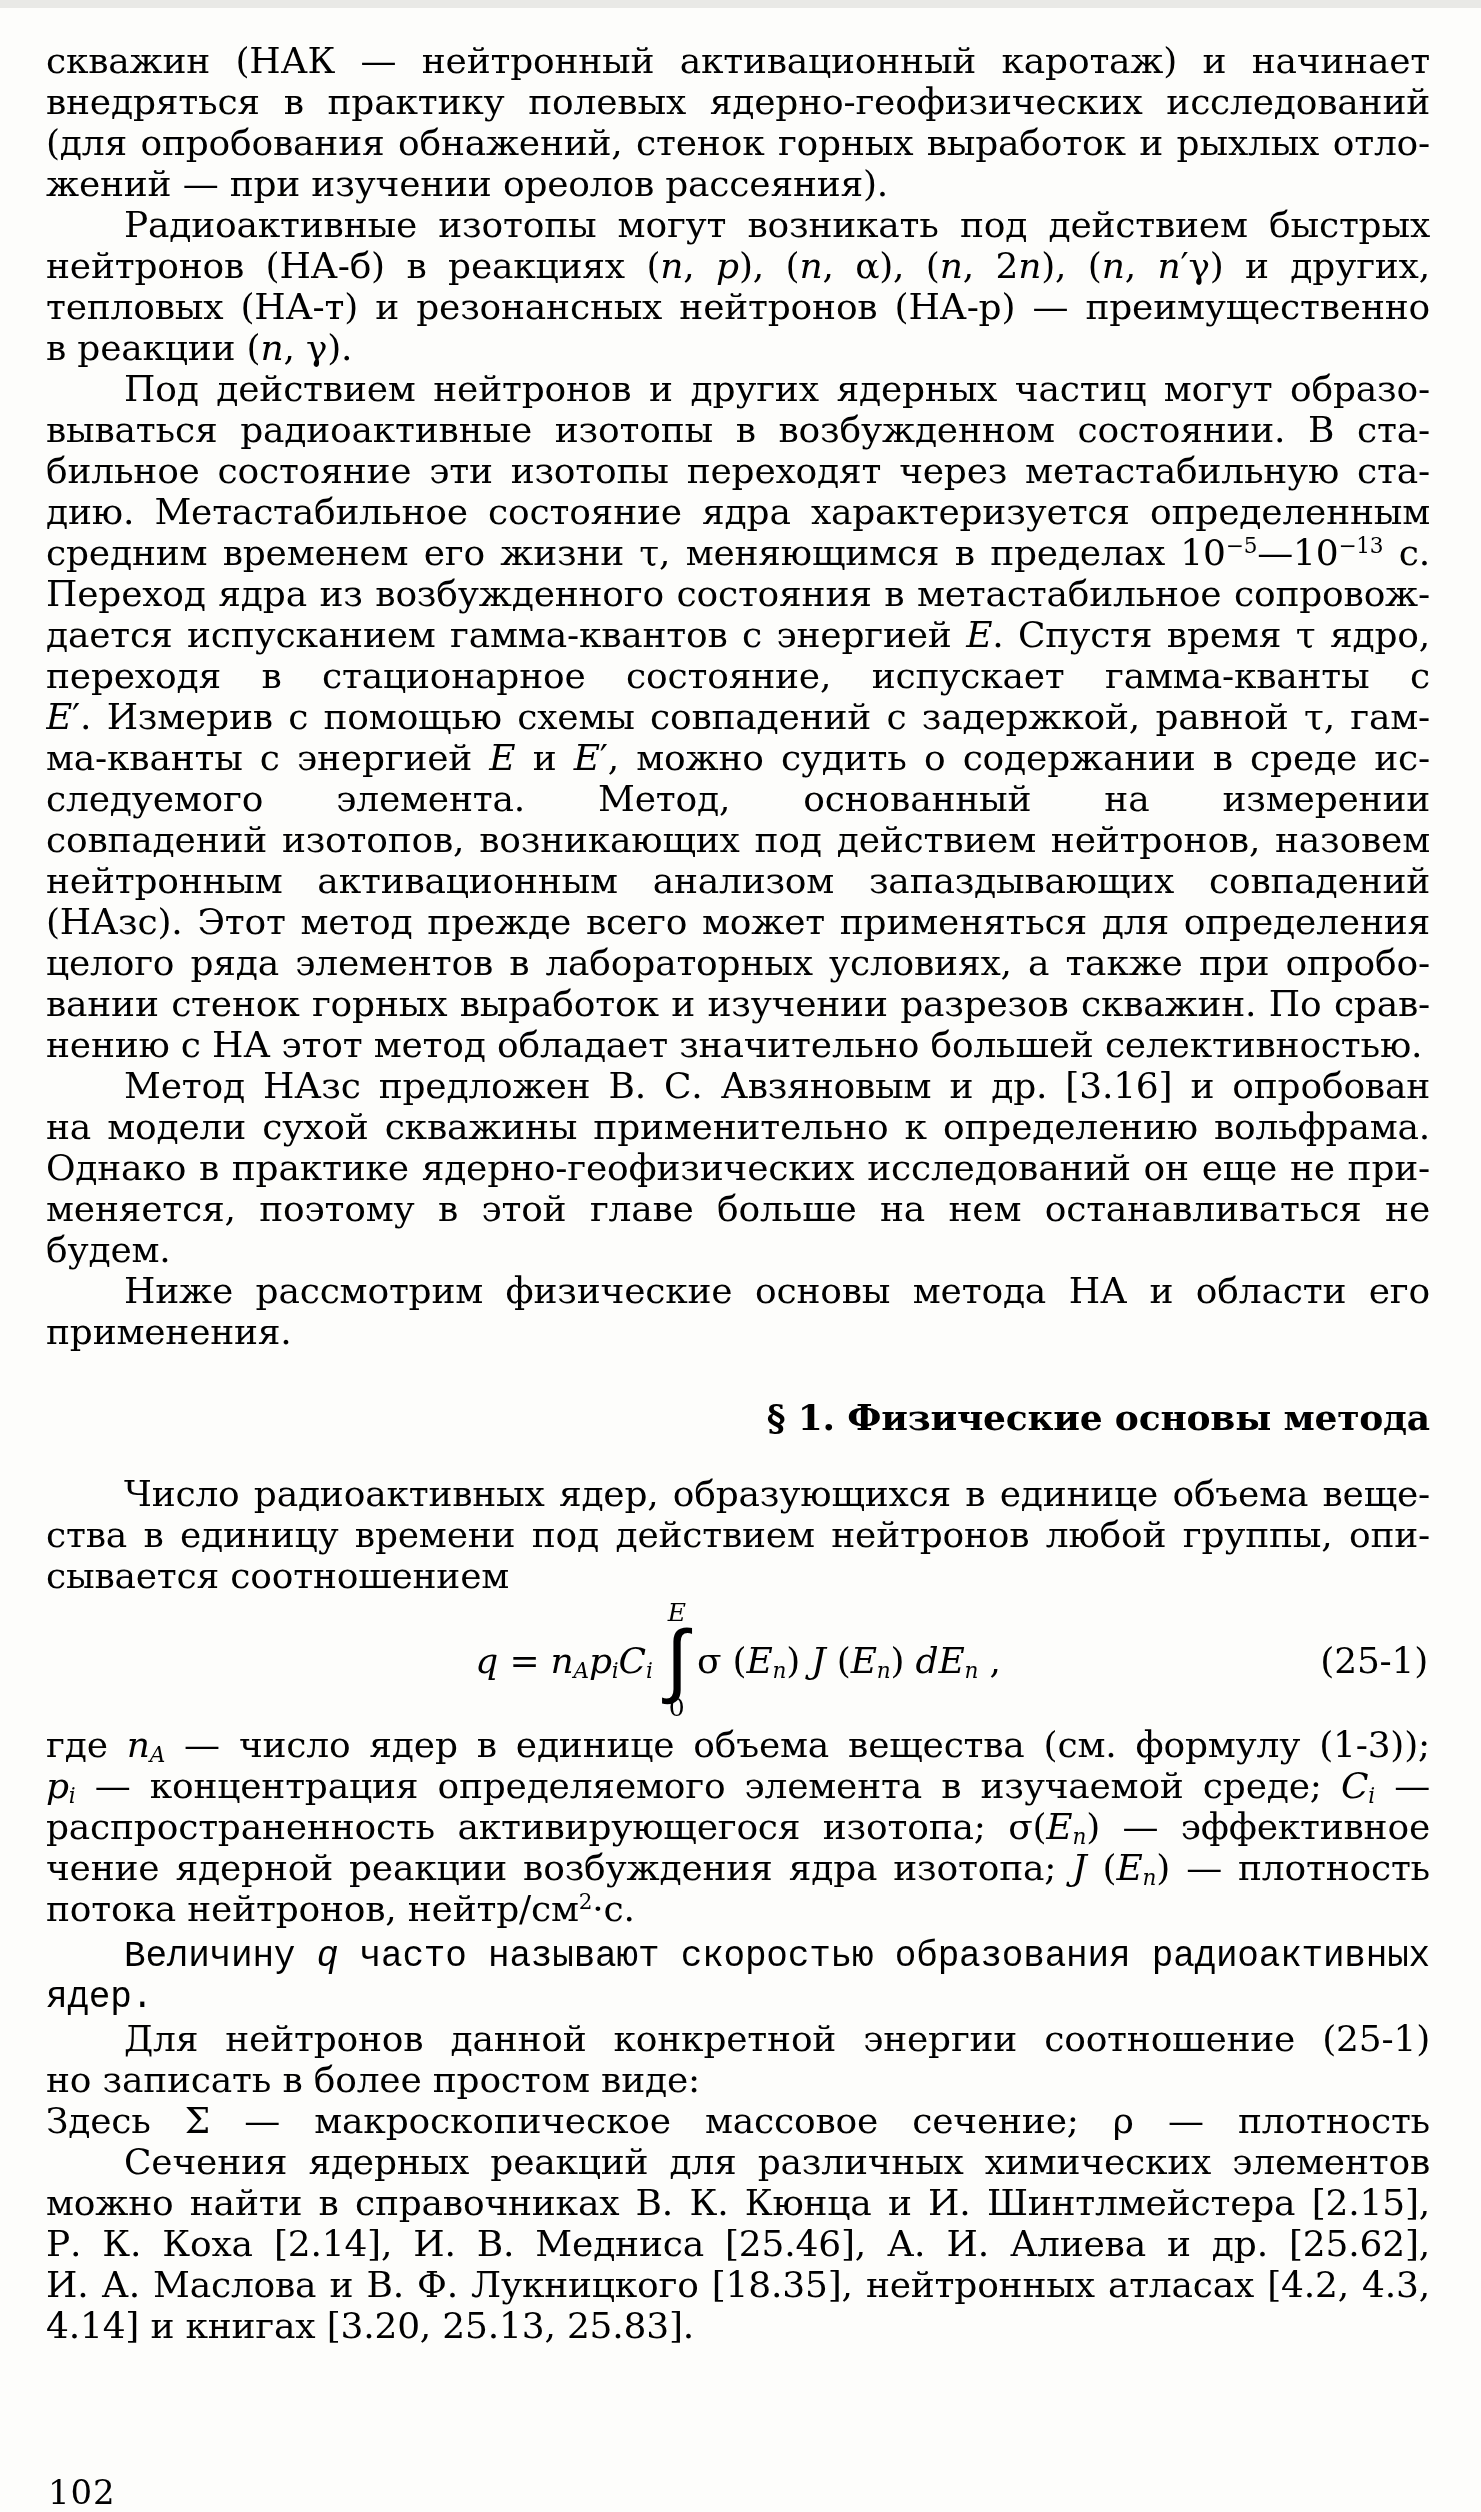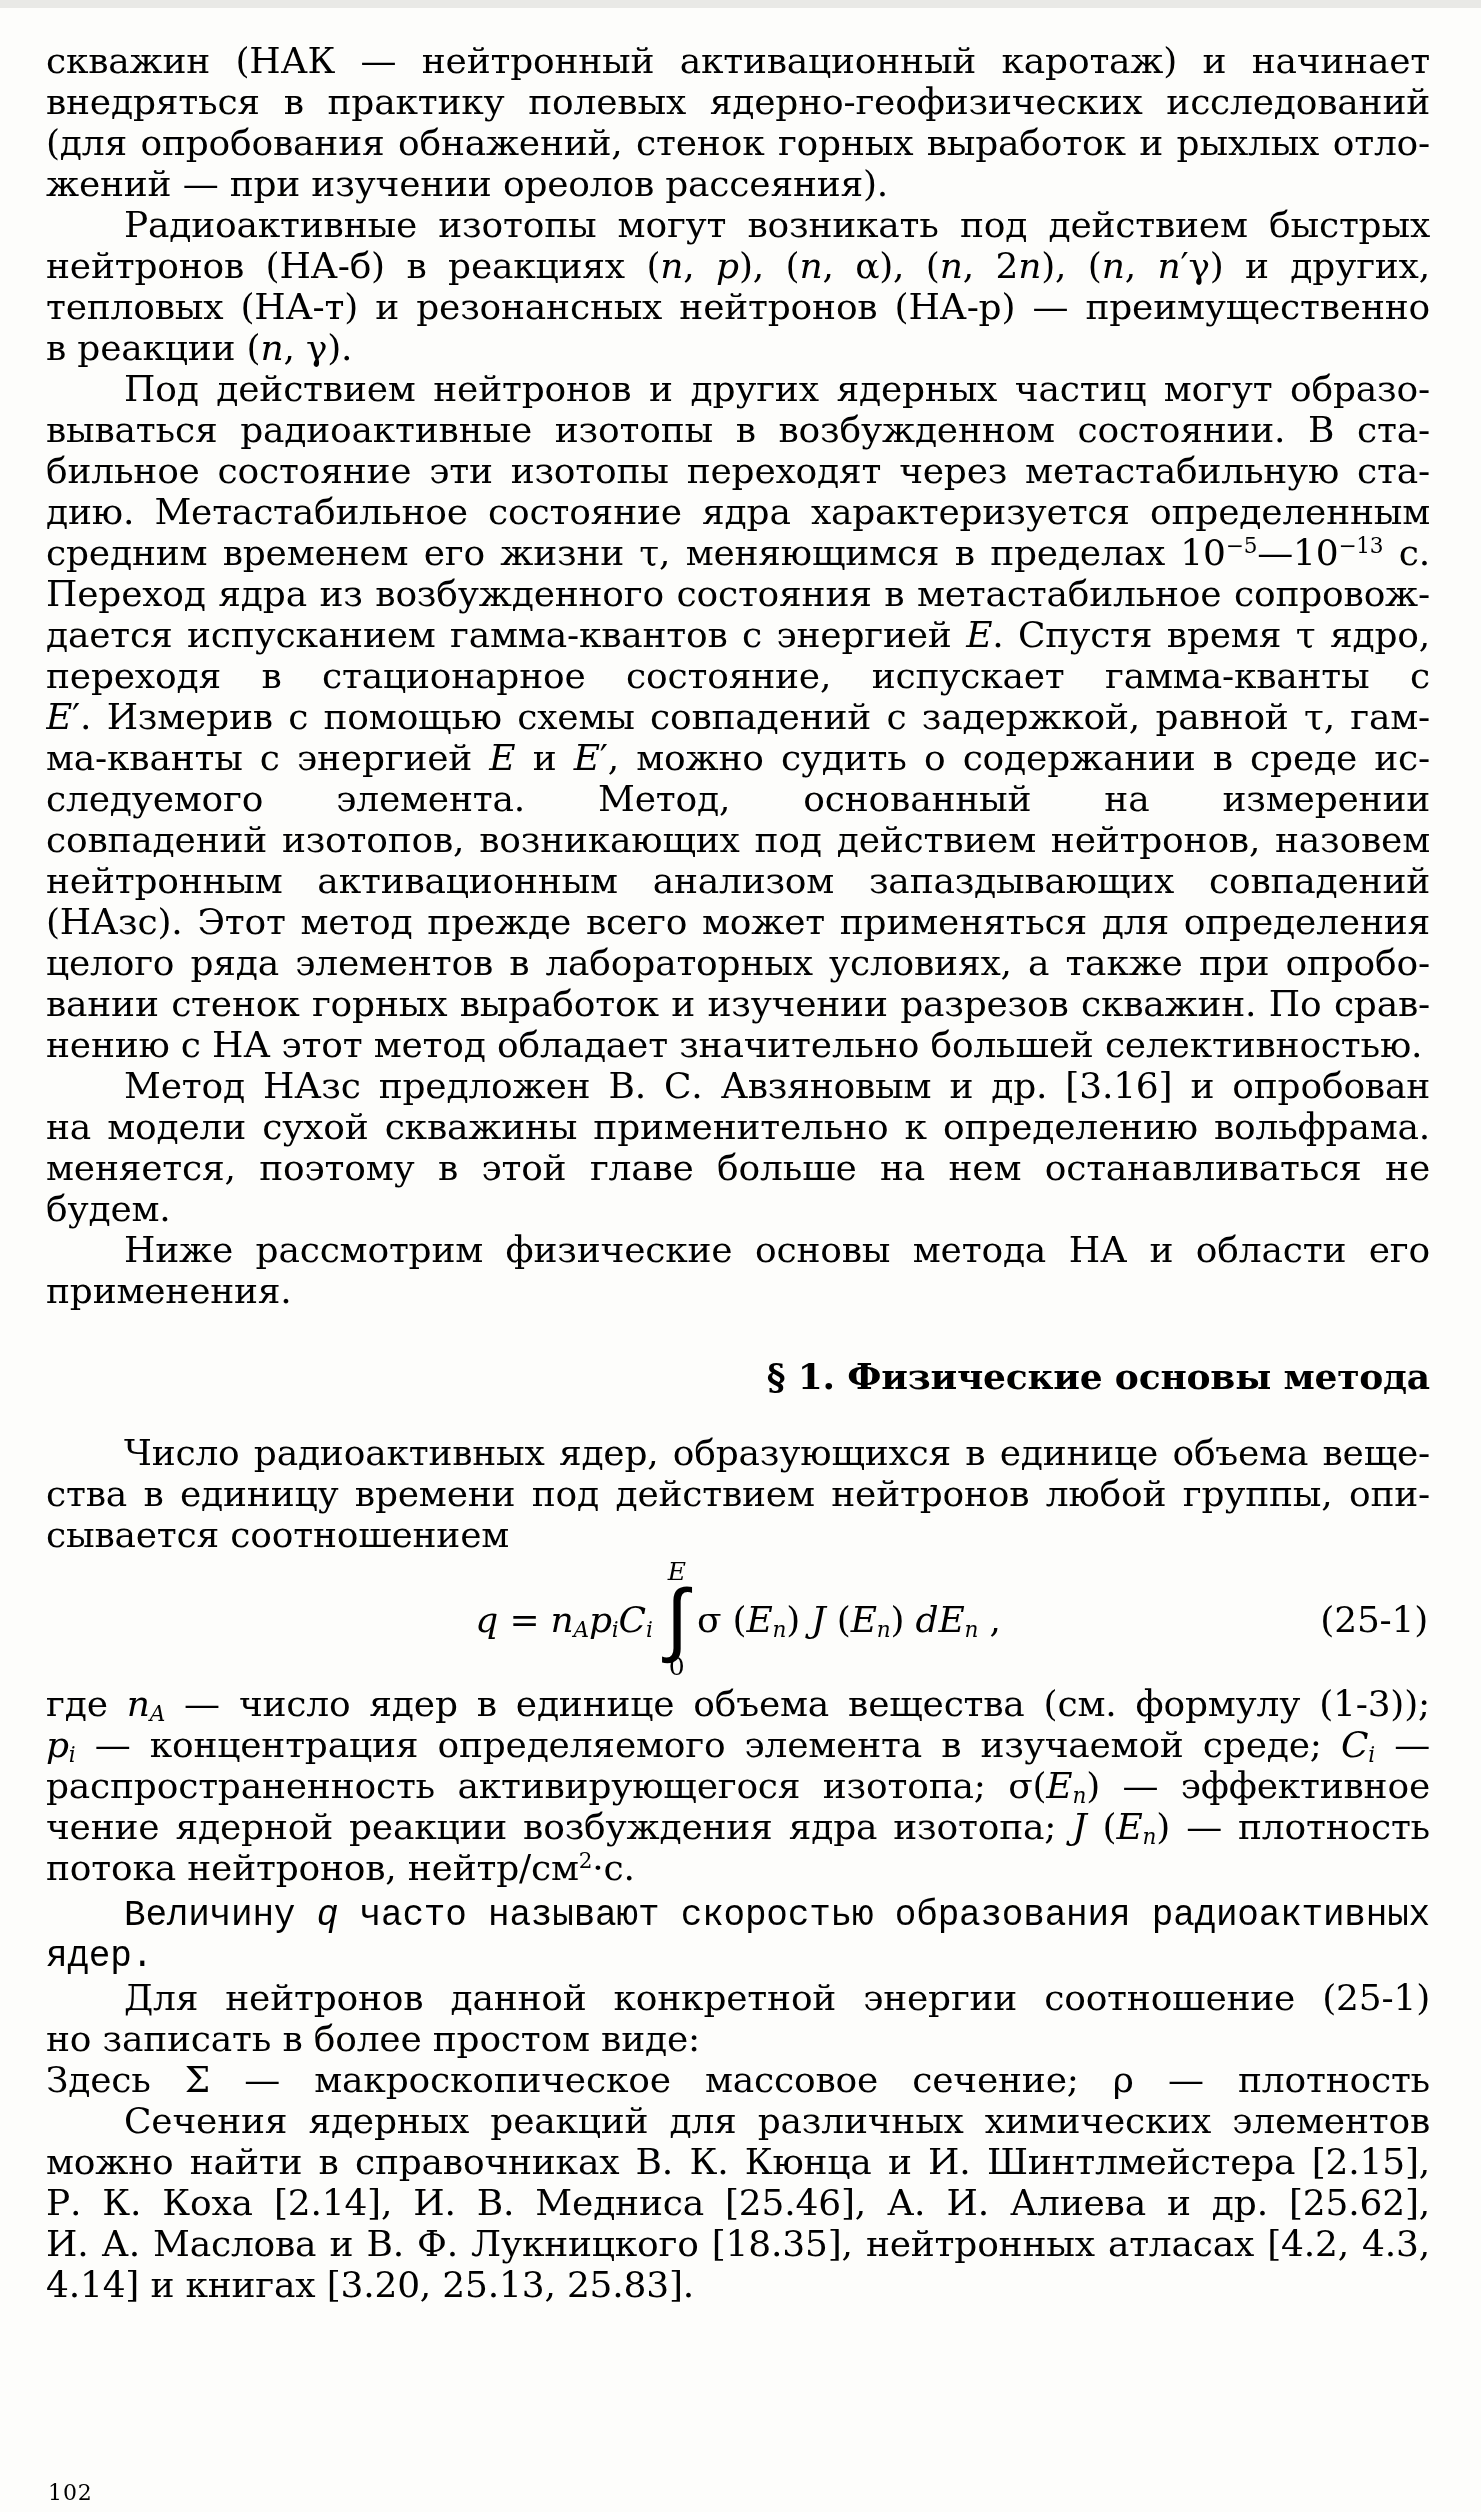--- a/index.html
+++ b/index.html
@@ -71,21 +71,21 @@
     font-family:"DejaVu Sans",sans-serif;
     font-size:54px;
     vertical-align:-7.4px;
     line-height:0;
     display:inline-block;
     font-weight:200;
   }
   .page-number{
     position:absolute;
     left:48px;top:2464px;
-    font-size:22px;
+    font-size:34px;
     letter-spacing:0.9px;
   }
 </style>
 </head>
 <body>
 
 <div class="sheet">
   <div>
       <div class="para">
         <div class="line">скважин (НАК — нейтронный активационный каротаж) и начинает</div>
@@ -114,20 +114,21 @@
         <div class="line">совпадений изотопов, возникающих под действием нейтронов, назовем</div>
         <div class="line">нейтронным активационным анализом запаздывающих совпадений</div>
         <div class="line">(НАзс). Этот метод прежде всего может применяться для определения</div>
         <div class="line">целого ряда элементов в лабораторных условиях, а также при опробо-</div>
         <div class="line">вании стенок горных выработок и изучении разрезов скважин. По срав-</div>
         <div class="line last">нению с НА этот метод обладает значительно большей селективностью.</div>
       </div>
       <div class="para">
         <div class="line indent">Метод НАзс предложен В. С. Авзяновым и др. [3.16] и опробован</div>
         <div class="line">на модели сухой скважины применительно к определению вольфрама.</div>
+        <div class="line">Однако в практике ядерно-геофизических исследований он еще не при-</div>
         <div class="line">меняется, поэтому в этой главе больше на нем останавливаться не</div>
         <div class="line last">будем.</div>
       </div>
       <div class="para">
         <div class="line indent">Ниже рассмотрим физические основы метода НА и области его</div>
         <div class="line last">применения.</div>
       </div>
       <div class="heading">§ 1. Физические основы метода</div>
       <div class="para">
         <div class="line indent">Число радиоактивных ядер, образующихся в единице объема веще-</div>

